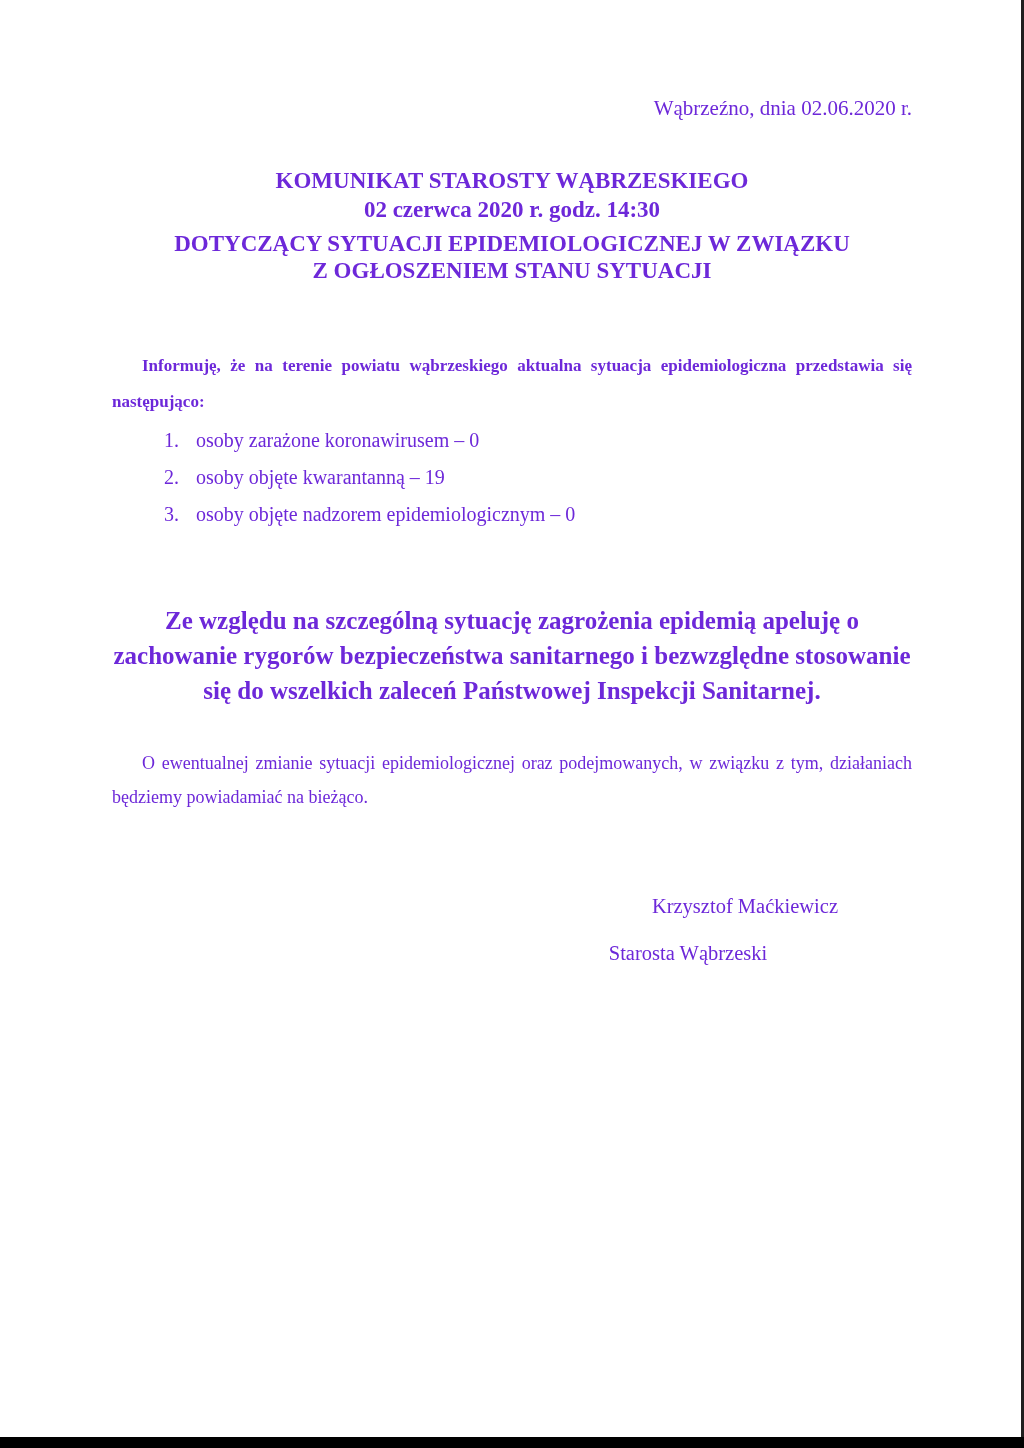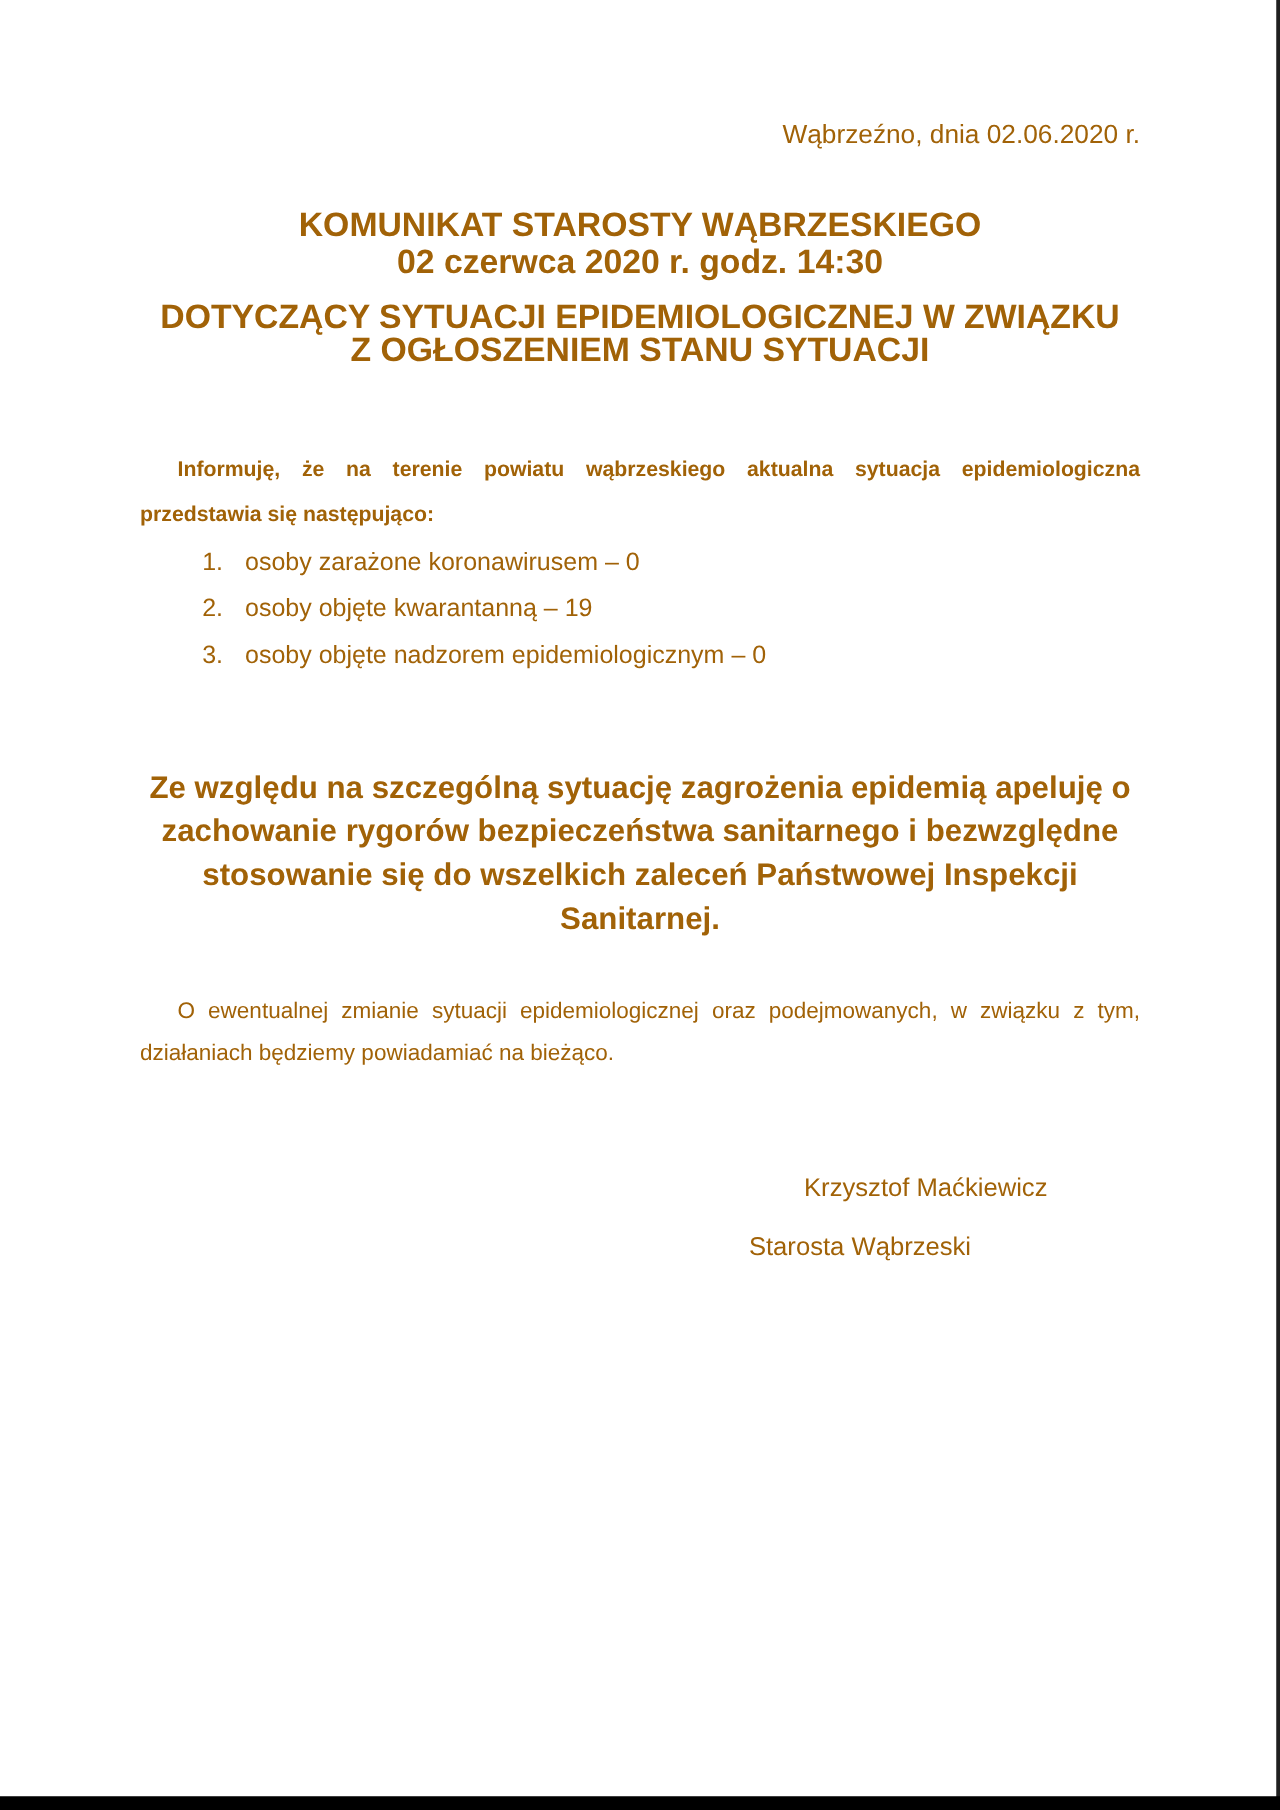--- a/index.html
+++ b/index.html
@@ -1,40 +1,40 @@
 <!DOCTYPE html>
 <html lang="pl"><head>
 <meta charset="utf-8">
 <style>
   html, body { margin: 0; padding: 0; background: #ffffff; }
   .page {
     position: relative;
     width: 1024px;
     height: 1448px;
     background: #ffffff;
-    color: #a16207;
-    font-family: Liberation Sans, sans-serif;
+    color: #6d28d9;
+    font-family: Liberation Serif, serif;
     overflow: hidden;
   }
   .content { padding: 96px 112px 0 112px; }
 
   .dateline {
     text-align: right;
     font-size: 21px;
     line-height: 24px;
   }
 
   .title-block {
     margin-top: 46px;
     text-align: center;
     font-weight: bold;
-    font-size: 27px;
+    font-size: 23px;
   }
   .title-part1 { line-height: 29px; }
-  .title-part2 { margin-top: 16px; line-height: 27px; }
+  .title-part2 { margin-top: 6px; line-height: 27px; }
 
   .intro {
     margin: 64px 0 0 0;
     font-weight: bold;
     font-size: 17px;
     line-height: 36px;
     text-align: justify;
     text-indent: 30px;
   }
 

